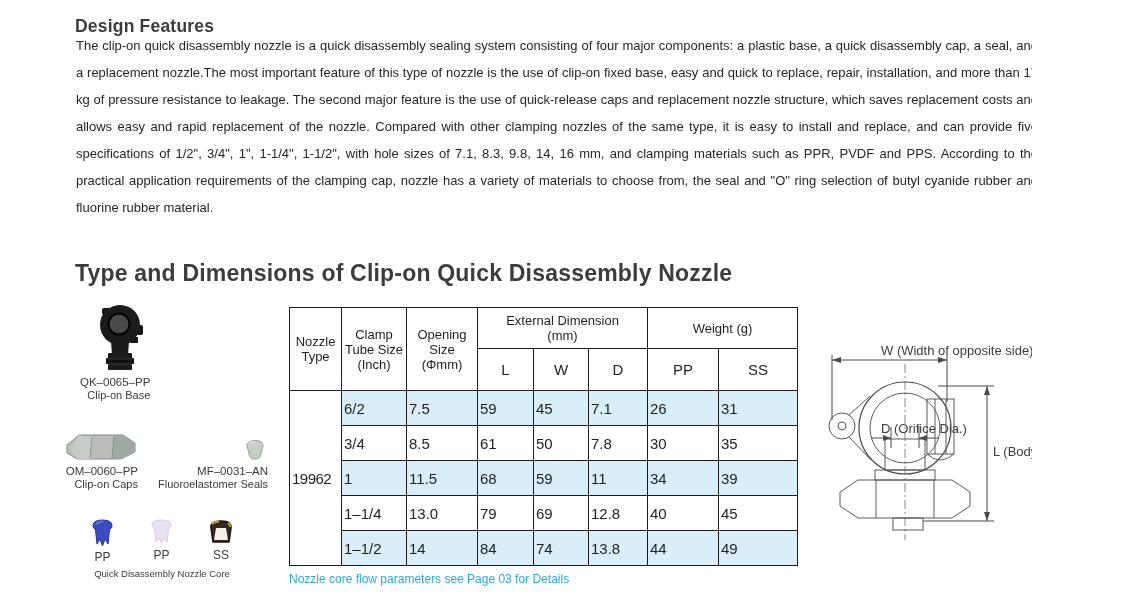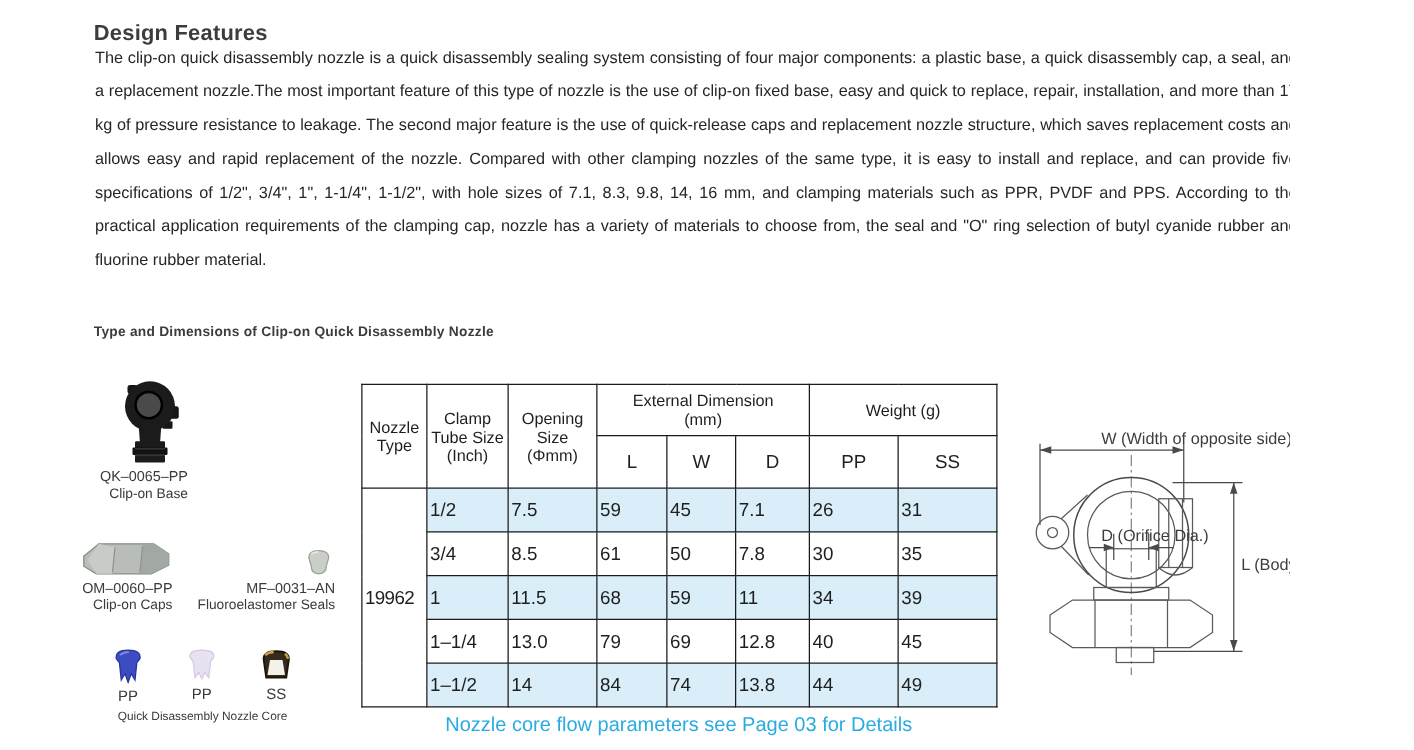--- a/index.html
+++ b/index.html
@@ -3,21 +3,21 @@
 <meta charset="utf-8">
 <style>
   * { margin:0; padding:0; box-sizing:border-box; }
   html,body { background:#ffffff; }
   body { font-family:"Liberation Sans", sans-serif; color:#2b2b2b; }
   .page { position:relative; width:1032px; height:600px; background:#fff; overflow:hidden; }
 
   .h1 { position:absolute; left:75px; top:16px; font-size:17.5px; font-weight:700; color:#3c3c3c; letter-spacing:.2px; }
   .para { position:absolute; left:76px; top:32px; width:962px; font-size:13px; line-height:27px;
           text-align:justify; color:#262626; }
-  .h2 { position:absolute; left:75px; top:260px; font-size:11px; font-weight:700; color:#3c3c3c; letter-spacing:.2px; }
+  .h2 { position:absolute; left:75px; top:260px; font-size:23px; font-weight:700; color:#3c3c3c; letter-spacing:.2px; }
 
   
   .pgroup { position:absolute; display:flex; align-items:flex-end; }
   .product { display:flex; flex-direction:column; align-items:flex-end; }
   .imgbox { display:flex; align-items:flex-end; justify-content:center; }
   .pcode { font-size:11.5px; color:#3a3a3a; margin-top:3px; white-space:nowrap; }
   .pname { font-size:11px; color:#3a3a3a; margin-top:1px; white-space:nowrap; }
 
   .cores-wrap { position:absolute; left:84px; top:518px; width:156px; }
   .cores-row { display:flex; justify-content:space-between; padding:0 6px; }
@@ -26,22 +26,22 @@
   .cores-caption { margin-top:4px; text-align:center; font-size:9.5px; color:#3a3a3a; white-space:nowrap; }
 
   
   table.spec { position:absolute; left:289px; top:307px; border-collapse:collapse; table-layout:fixed; }
   table.spec th, table.spec td { border:1.5px solid #1b1b1b; vertical-align:middle;
       font-weight:400; color:#1f1f1f; padding:0 2px; }
   table.spec th { font-size:13px; line-height:15px; }
   table.spec td { font-size:15px; }
   tr.blue td { background:#d9eef8; }
   td.ntcell { background:#ffffff !important; font-size:14px; letter-spacing:-0.5px; padding:0; }
-  .note { position:absolute; left:289px; top:572px; width:508px; text-align:center;
-          font-size:16px; color:#29abe2; }
+  .note { position:absolute; left:289px; top:572px; width:508px; text-align:left;
+          font-size:12px; color:#29abe2; }
 
   
   .drawing { position:absolute; left:815px; top:336px; }
   .drawing text { font-size:13px; fill:#3d3d3d; }
   .sk { fill:none; stroke:#5a5a5a; stroke-width:1; }
   .skb { fill:none; stroke:#4a4a4a; stroke-width:1.2; }
   .dim { fill:none; stroke:#4a4a4a; stroke-width:1; }
   .ctr { fill:none; stroke:#6a6a6a; stroke-width:0.8; stroke-dasharray:9 3 2 3; }
   .ah  { fill:#4a4a4a; stroke:none; }
 </style>
@@ -155,21 +155,21 @@
         <th style="font-size:15px;">L</th>
         <th style="font-size:15px;">W</th>
         <th style="font-size:15px;">D</th>
         <th style="font-size:15px;">PP</th>
         <th style="font-size:15px;">SS</th>
       </tr>
     </thead>
     <tbody>
       <tr class="blue" style="height:35px;">
         <td class="ntcell" rowspan="5">19962</td>
-        <td>1/2</td>
+        <td>6/2</td>
         <td>7.5</td>
         <td>59</td>
         <td>45</td>
         <td>7.1</td>
         <td>26</td>
         <td>31</td>
       </tr>
       <tr style="height:35px;">
         <td>3/4</td>
         <td>8.5</td>

